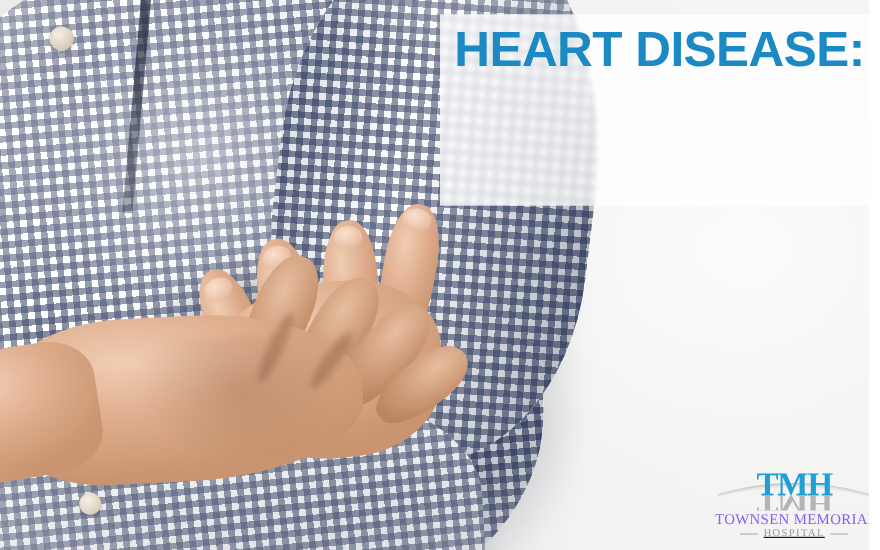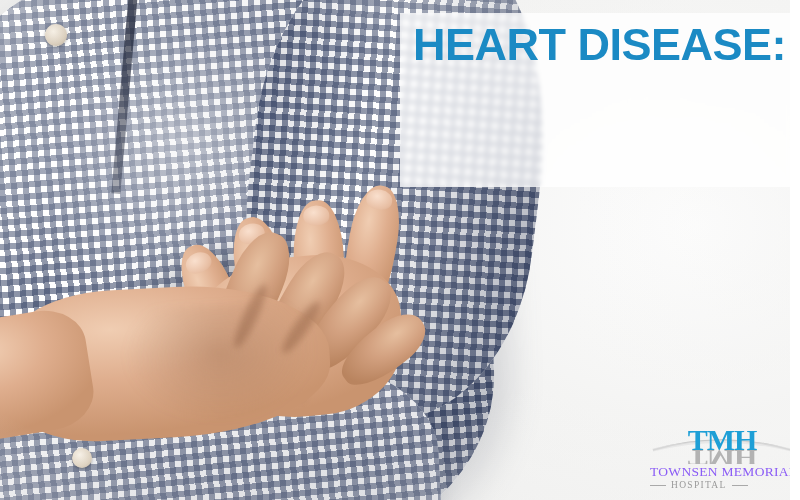--- a/index.html
+++ b/index.html
@@ -206,21 +206,21 @@
     position:absolute;left:0;top:44px;width:144px;text-align:center;
     color:#8b5cf6;
     font-family:"Liberation Serif",serif;
     font-size:13.5px;
     font-weight:normal;
     letter-spacing:.3px;
     white-space:nowrap;
   }
   .logo-hosp-row{
     position:absolute;left:0;top:60px;width:144px;
-    display:flex;align-items:center;gap:5px;
+    display:flex;align-items:center;justify-content:center;gap:5px;text-decoration:underline;
   }
   .logo-hosp-row .dash{flex:0 0 16px;height:1px;background:#a9a9a9;}
   .logo-hosp{
     color:#9a9a9a;
     font-family:"Liberation Serif",serif;
     font-size:9.5px;
     letter-spacing:1.3px;
     white-space:nowrap;
   }
 </style>

